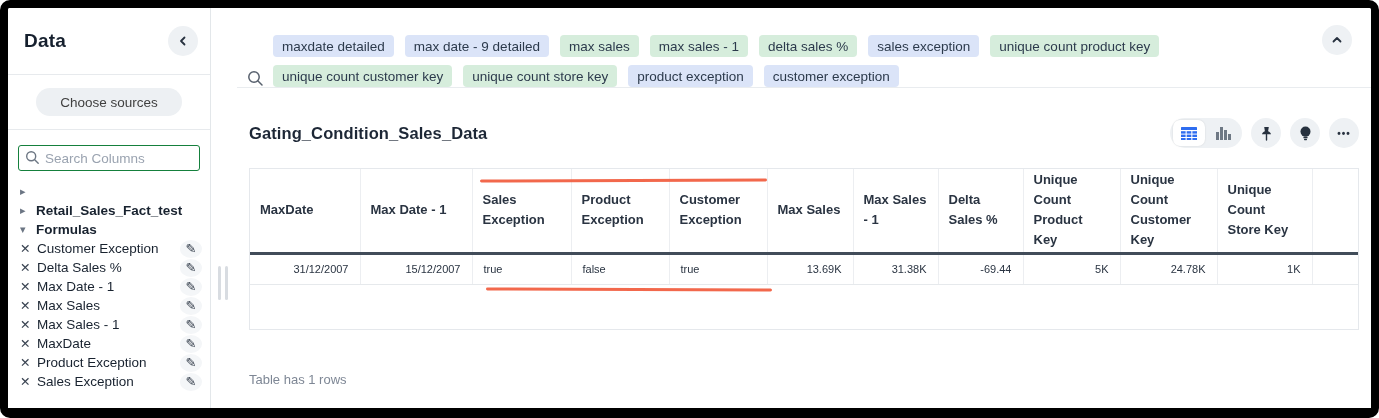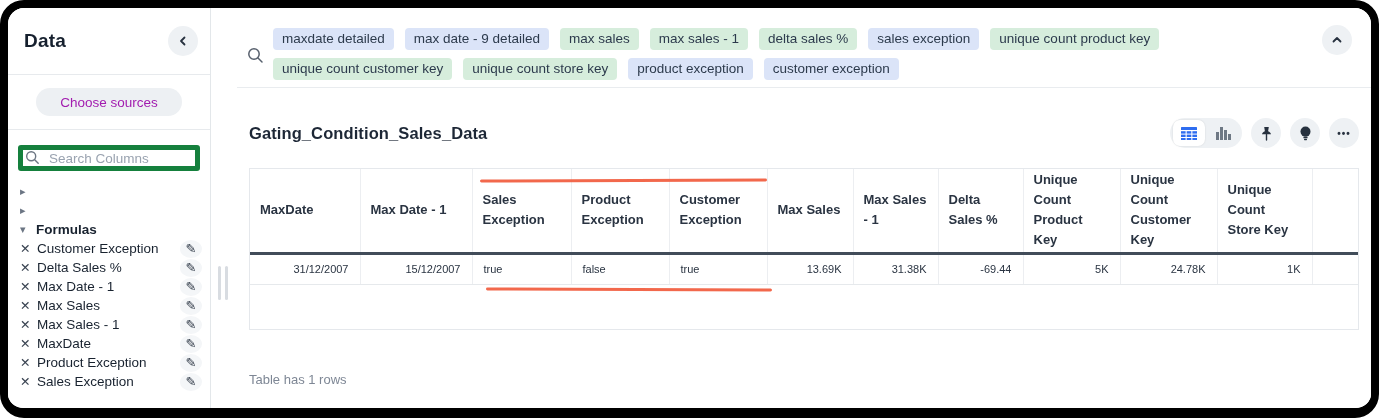--- a/index.html
+++ b/index.html
@@ -5,57 +5,57 @@
   * { box-sizing: border-box; margin: 0; padding: 0; }
   body {
     font-family: "Liberation Sans", "DejaVu Sans", sans-serif;
     background: #ffffff;
     width: 1379px; height: 418px;
   }
   .frame {
     width: 1379px; height: 418px;
     border: 8px solid #000;
     border-bottom-width: 10px;
-    border-radius: 24px;
+    border-radius: 10px;
     background: #fff;
     display: flex;
     overflow: hidden;
   }
 
   
   .sidebar { width: 203px; border-right: 1px solid #e3e7ea; display: flex; flex-direction: column; background:#fff; flex-shrink:0; }
   .sb-header { height: 67px; border-bottom: 1px solid #e7eaed; display:flex; align-items:center; justify-content:space-between; padding: 0 12px 0 16px; }
   .sb-title { font-size: 19px; font-weight: 700; color: #16202e; letter-spacing: .2px; }
   .circle-btn { width: 30px; height: 30px; border-radius: 50%; background: #eef1f4; display:flex; align-items:center; justify-content:center; cursor:pointer; flex-shrink:0; }
   .sb-sources { height: 55px; border-bottom: 1px solid #e7eaed; display:flex; align-items:center; justify-content:center; }
-  .pill-btn { background:#edf0f3; border-radius: 15px; height: 28px; padding: 0 24px; font-size: 13.5px; color:#a21caf; display:flex; align-items:center; cursor:pointer; }
+  .pill-btn { background:#edf0f3; border-radius: 15px; height: 28px; padding: 0 24px; font-size: 13.5px; color:#404040; display:flex; align-items:center; cursor:pointer; }
   .sb-search { margin: 15px 10px 9px 10px; position: relative; }
   .sb-search input {
-    width: 100%; height: 26px; border: 5px solid #15803d; border-radius: 3px;
+    width: 100%; height: 26px; border: 1px solid #15803d; border-radius: 3px;
     padding: 0 6px 0 26px; font-size: 13.5px; color:#303b49; outline:none;
     font-family: "Liberation Sans", sans-serif;
   }
   .sb-search input::placeholder { color:#9aa3b0; }
   .sb-search .mag { position:absolute; left:7px; top:5px; }
   .tree { padding: 2px 8px 0 12px; }
   .tree-row { display:flex; align-items:center; height: 19px; font-size: 13.5px; color:#18222f; }
   .tree-row .caret { width: 16px; color:#6b7583; font-size: 11px; flex-shrink:0; }
   .tree-row.group { font-weight: 700; }
   .tree-row .x { width: 17px; color:#3a4452; font-size: 12.5px; flex-shrink:0; cursor:pointer; }
   .tree-row .lbl { flex: 1; white-space: nowrap; overflow:hidden; }
   .tree-row .pencil { width: 22px; height:18px; display:flex; align-items:center; justify-content:center; color:#2c3644; font-size: 13px; border-radius:50%; background:#f4f6f8; cursor:pointer; flex-shrink:0; }
 
   
   .gutter { width: 26px; position: relative; background:#fff; flex-shrink:0; }
   .handle { position:absolute; top: 258px; left: 7px; display:flex; gap: 4px; }
   .handle i { display:block; width: 3px; height: 34px; background:#d8dce1; border-radius: 2px; }
 
   
   .main { flex: 1; position: relative; background:#fff; display:flex; flex-direction:column; }
-  .topbar { height: 80px; border-bottom: 1px solid #e9ecef; position:relative; padding: 12px 70px 0 10px; display:flex; align-items:center; }
+  .topbar { height: 80px; border-bottom: 1px solid #e9ecef; position:relative; padding: 12px 70px 0 10px; display:flex; align-items:flex-end; }
   .topbar .mag { margin-top: 3px; margin-right: 9px; flex-shrink:0; }
   .chips { display:flex; flex-wrap:wrap; gap: 8px 11px; max-width: 990px; }
   .chip { height: 22px; padding: 0 9px; border-radius: 4px; font-size: 13.5px; color:#2c3a4c; display:inline-flex; align-items:center; white-space:nowrap; cursor:pointer; }
   .chip[data-color="blue"]  { background: #dbe4f8; }
   .chip[data-color="green"] { background: #d6eddc; }
   .collapse-up { position:absolute; right: 22px; top: 17px; }
 
   .title-row { margin: 30px 15px 0 12px; height: 30px; display:flex; align-items:center; justify-content:space-between;gap:29px; }
   .page-title { font-size: 16.5px; font-weight: 600; color:#1d2736; letter-spacing:.1px; }
   .toolbar { display:flex; align-items:center; gap: 9px; }
@@ -114,20 +114,21 @@
       </span>
       <input value="" placeholder="Search Columns" style="">
     </div>
 
     <div class="tree">
       <div class="tree-row group">
         <span class="caret">▸</span>
       </div>
       <div class="tree-row group">
         <span class="caret">▸</span>
+        <span class="lbl">Retail_Sales_Fact_test</span>
       </div>
       <div class="tree-row group">
         <span class="caret">▾</span>
         <span class="lbl">Formulas</span>
       </div>
 
       <div class="tree-row">
         <span class="x">✕</span>
         <span class="lbl">Customer Exception</span>
         <span class="pencil">✎</span>

